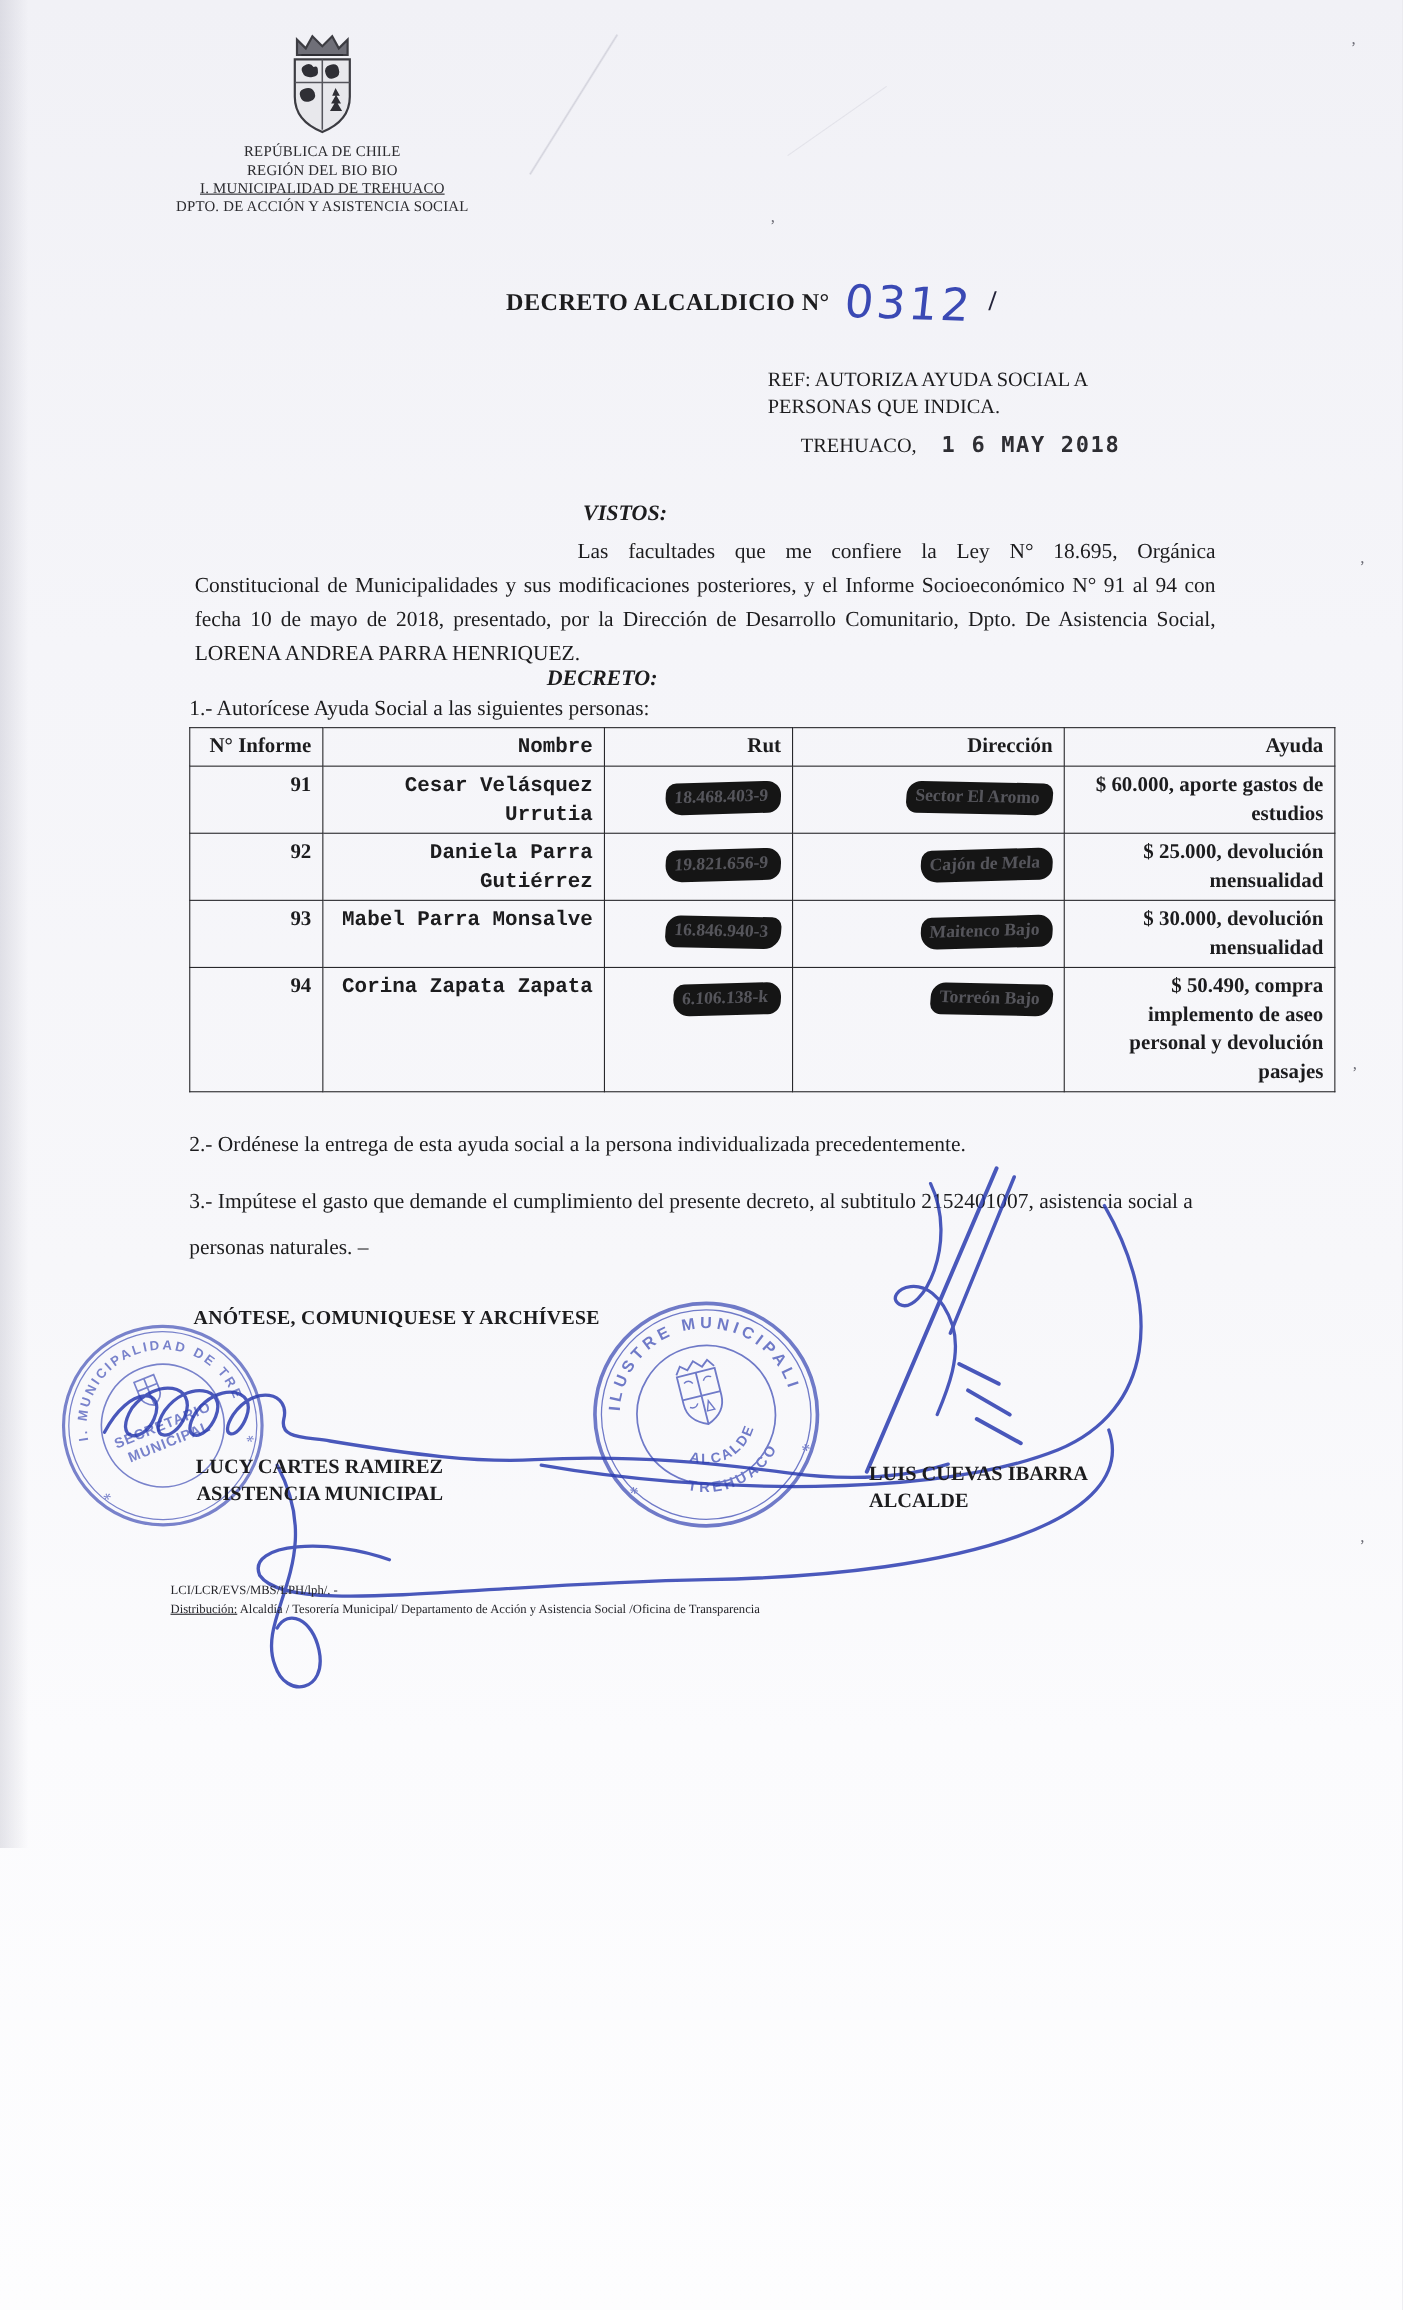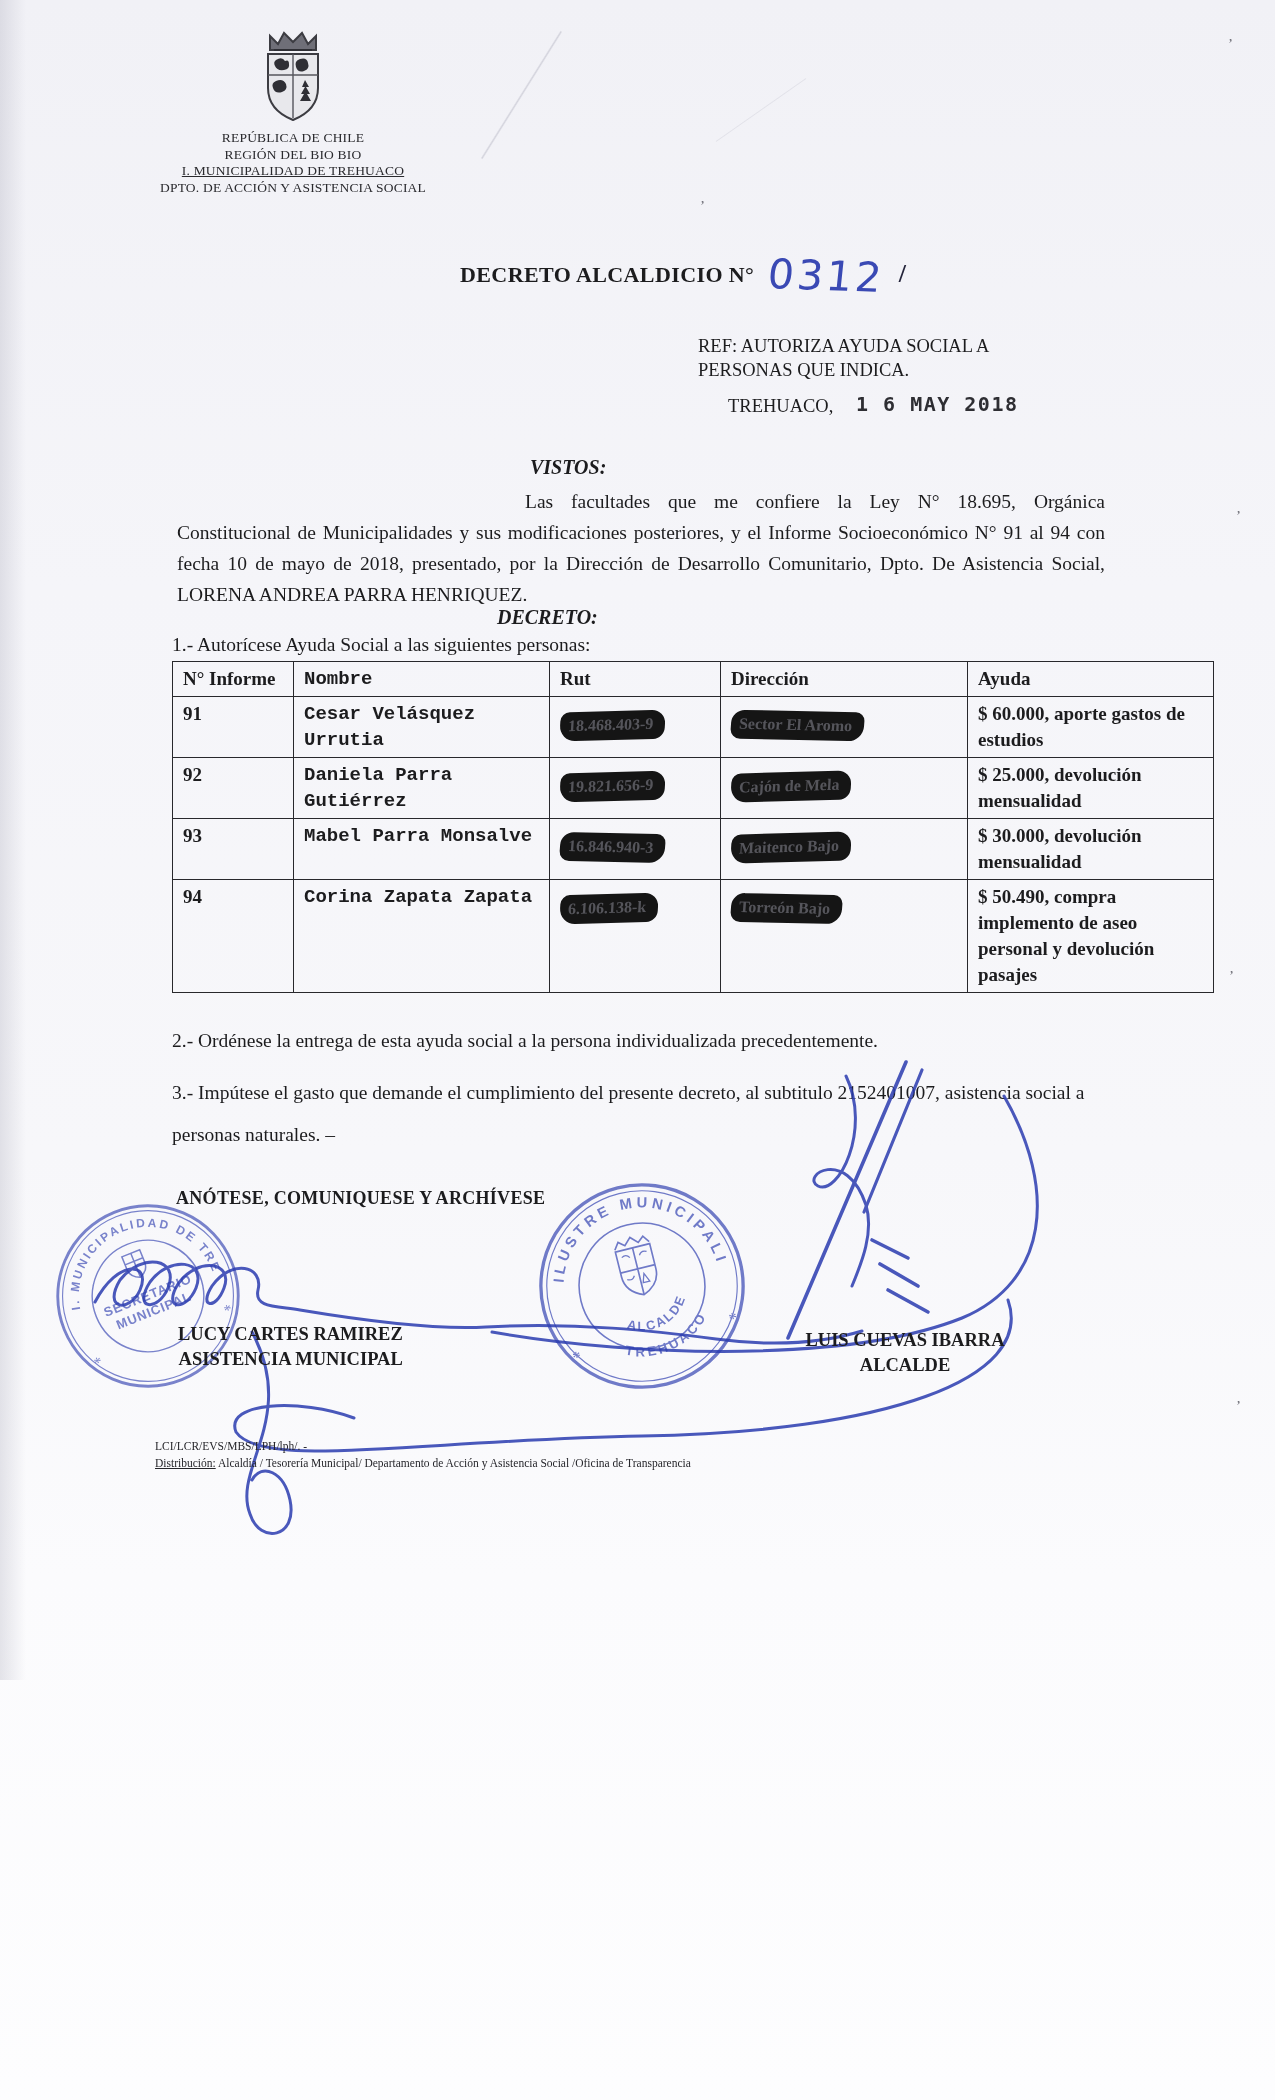--- a/index.html
+++ b/index.html
@@ -40,42 +40,42 @@
   .vistos-par{position:absolute;left:177px;top:486px;width:928px;font-size:19.5px;line-height:31px;
     text-align:justify;text-indent:348px;}
 
   
   .decreto-heading{position:absolute;left:497px;top:606px;font-size:20px;font-weight:bold;font-style:italic;}
   .item1{position:absolute;left:172px;top:634px;font-size:19.5px;}
 
   
   table.decree{position:absolute;left:172px;top:661px;border-collapse:collapse;table-layout:fixed;width:936px;}
   table.decree td,table.decree th{border:1.6px solid #28282c;padding:4px 10px;vertical-align:top;
-    font-size:19px;font-weight:bold;text-align:left;line-height:26px;}
+    font-size:19px;font-weight:bold;text-align:right;line-height:26px;}
   th.c-informe,td.c-informe{width:100px;text-align:center;}
   th.c-nombre,td.c-nombre{width:235px;font-family:Liberation Mono, monospace;}
   th.c-rut,td.c-rut{width:150px;}
   th.c-dir,td.c-dir{width:226px;font-family:Liberation Serif, serif;}
   th.c-ayuda,td.c-ayuda{width:225px;}
   td.pad-top{padding-top:30px;}
   .redact{display:inline-block;background:#151515;color:rgba(175,175,188,.42);
     font-size:16px;line-height:20px;padding:4px 12px 5px 8px;border-radius:9px 14px 11px 16px;
     transform:rotate(-1.6deg) skewX(-5deg);margin-top:10px;white-space:nowrap;max-width:200px;overflow:hidden;}
   .redact.alt{transform:rotate(1.2deg) skewX(-3deg);border-radius:13px 9px 15px 10px;}
 
   
   .item2{position:absolute;left:172px;top:1030px;width:960px;font-size:19.5px;}
   .item3{position:absolute;left:172px;top:1072px;width:935px;font-size:19.5px;line-height:42px;}
 
   .closing{position:absolute;left:176px;top:1188px;font-size:18px;font-weight:bold;letter-spacing:.3px;}
 
   
   .sig-name{position:absolute;font-size:18.5px;font-weight:bold;line-height:25px;}
   .sig-left{left:178px;top:1322px;text-align:right;}
-  .sig-right{left:790px;top:1328px;text-align:center;width:230px;}
+  .sig-right{left:790px;top:1328px;width:230px;}
   .stamp{position:absolute;opacity:.82;}
   .stamp.left{left:52px;top:1200px;transform:rotate(-22deg);}
   .stamp.right{left:534px;top:1178px;transform:rotate(-14deg);opacity:.88;}
   .sig-ink{position:absolute;left:0;top:1000px;pointer-events:none;}
 
   
   .footer{position:absolute;left:155px;top:1438px;font-size:11.5px;line-height:17px;color:#26262b;}
   .footer .u{text-decoration:underline;}
 </style>
 </head>

